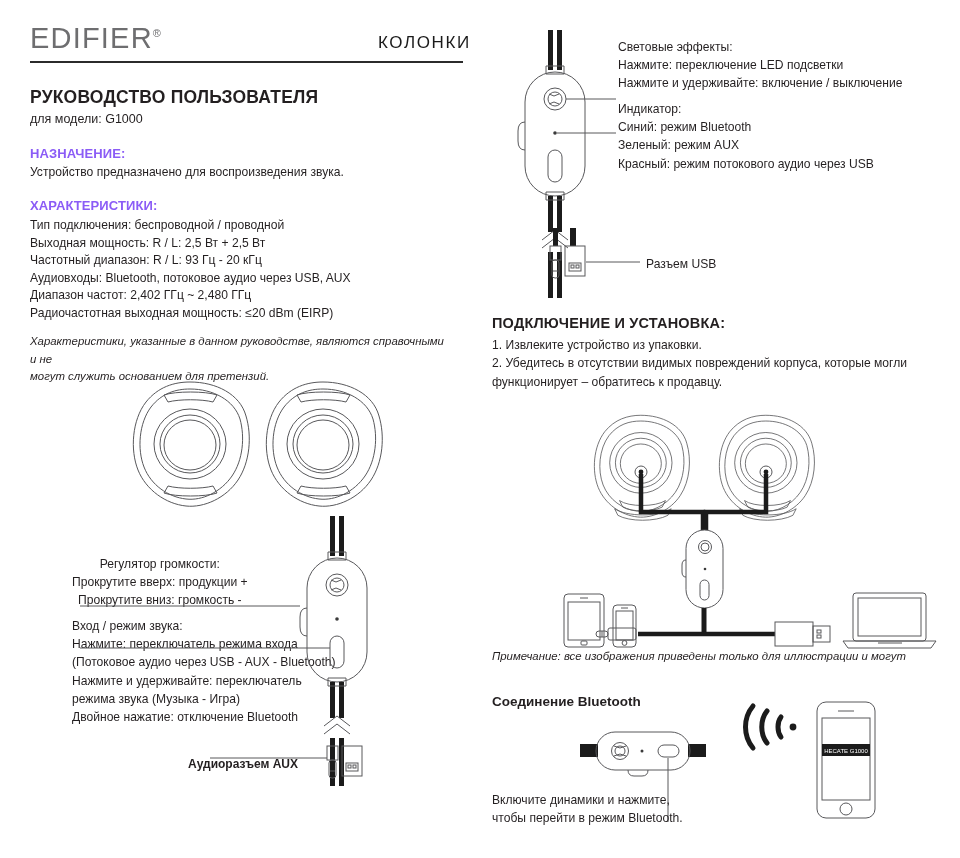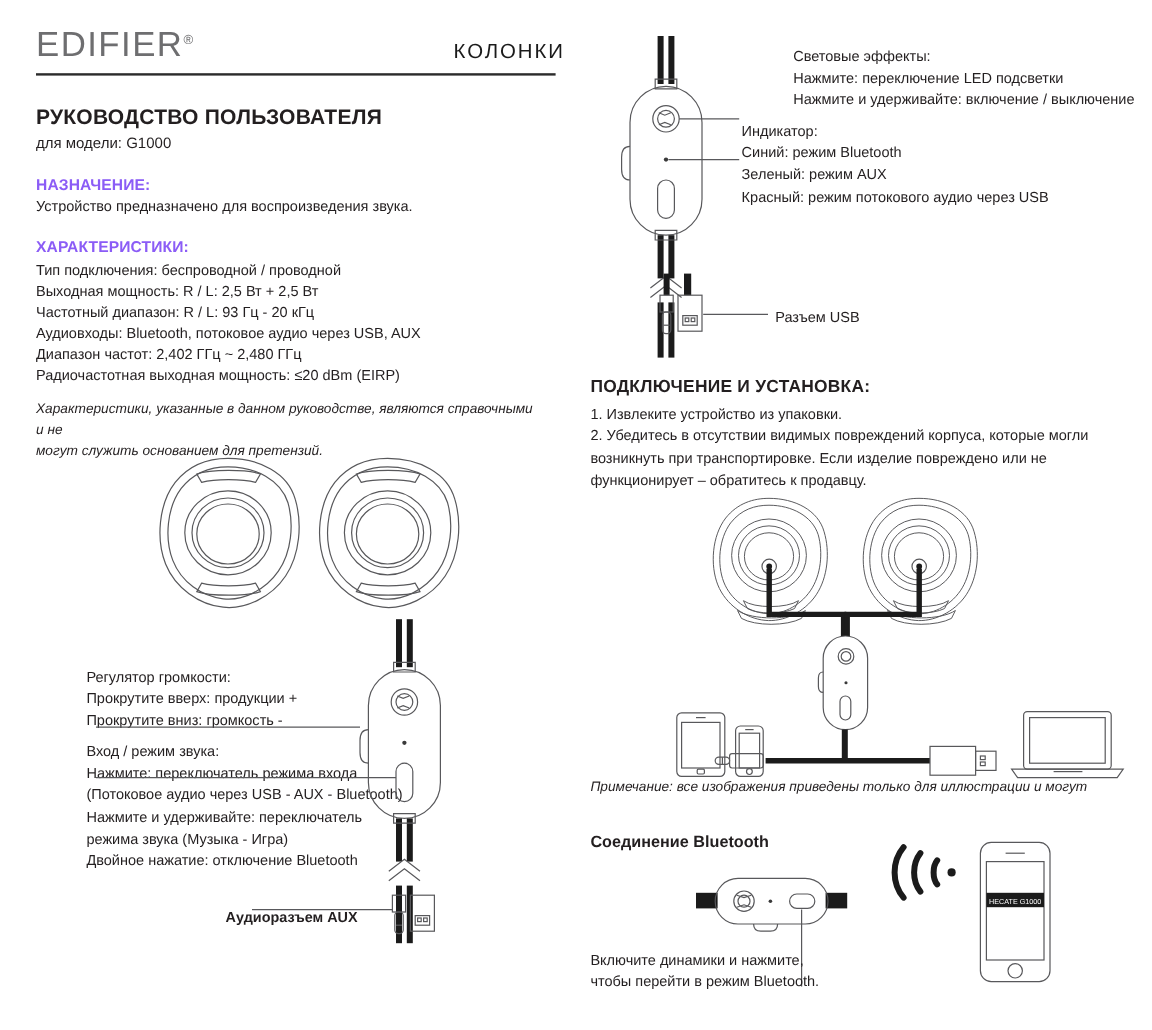--- a/index.html
+++ b/index.html
@@ -89,21 +89,21 @@
         <path class="ln" d="M62 11 C85 11 106 22 112 41 C117 59 115 82 104 98 C93 114 74 123 58 121 C40 119 23 107 16 89 C9 71 11 45 23 29 C34 15 48 11 62 11 Z"></path>
         <path class="ln" d="M36 17 C47 13 78 13 89 17 L85 24 C74 21 51 21 40 24 Z"></path>
         <path class="ln" d="M36 115 C47 119 78 119 89 115 L85 108 C74 111 51 111 40 108 Z"></path>
         <ellipse class="ln" cx="62" cy="66" rx="36" ry="35"></ellipse>
         <ellipse class="ln" cx="62" cy="66" rx="30" ry="29"></ellipse>
         <ellipse class="ln" cx="62" cy="67" rx="26" ry="25"></ellipse>
       </g>
     </svg>
   </div>
 
-  <div class="col" style="left:72px;top:555px;">
+  <div class="col" style="left:72px;top:555px;text-align:center;">
     <div class="callout">Регулятор громкости:</div>
     <div class="callout">Прокрутите вверх: продукции +</div>
     <div class="callout">Прокрутите вниз: громкость -</div>
   </div>
 
   <div class="col" style="left:72px;top:617px;">
     <div class="callout">Вход / режим звука:</div>
     <div class="callout">Нажмите: переключатель режима входа</div>
     <div class="callout">(Потоковое аудио через USB - AUX - Bluetooth)</div>
     <div class="callout">Нажмите и удерживайте: переключатель</div>
@@ -181,21 +181,21 @@
         <path class="ln" d="M26 162 h18 v8 h-18 z"></path>
         <path class="ln" d="M22 210 l13 -10 l13 10 M22 218 l13 -10 l13 10"></path>
         <rect x="28" y="222" width="5" height="46" fill="#1b1b1b"></rect>
         <rect x="37" y="222" width="5" height="46" fill="#1b1b1b"></rect>
       </g>
       <path class="ln" d="M46 69 H96"></path>
       <path class="ln" d="M37 103 H96"></path>
     </svg>
   </div>
 
-  <div class="col" style="left:618px;top:38px;margin-left:43px;">
+  <div class="col" style="left:618px;top:38px;">
     <div class="callout">Световые эффекты:</div>
     <div class="callout">Нажмите: переключение LED подсветки</div>
     <div class="callout">Нажмите и удерживайте: включение / выключение</div>
   </div>
 
   <div class="col" style="left:618px;top:100px;">
     <div class="callout">Индикатор:</div>
     <div class="callout">Синий: режим Bluetooth</div>
     <div class="callout">Зеленый: режим AUX</div>
     <div class="callout">Красный: режим потокового аудио через USB</div>
@@ -220,21 +220,20 @@
     </svg>
   </div>
 
   <div class="col cap" style="left:646px;top:256px;">Разъем USB</div>
 
   <div class="col sec-head-lg" style="left:492px;top:315px;">ПОДКЛЮЧЕНИЕ И УСТАНОВКА:</div>
 
   <div class="col" style="left:492px;top:336px;width:440px;">
     <div class="body-wrap">1.  Извлеките устройство из упаковки.</div>
     <div class="body-wrap">2. Убедитесь в отсутствии видимых повреждений корпуса, которые могли</div>
-    <div class="body-wrap">возникнуть при транспортировке. Если изделие повреждено или не</div>
     <div class="body-wrap">функционирует – обратитесь к продавцу.</div>
   </div>
 
   <div class="col" style="left:560px;top:412px;">
     <svg width="400" height="235" viewBox="0 0 400 235">
 
       <g transform="translate(30,0) scale(0.82)">
         <path class="ln" d="M62 4 C88 4 112 16 118 38 C124 58 122 84 110 102 C98 120 76 130 58 128 C38 126 18 112 10 92 C2 72 4 42 18 24 C30 9 46 4 62 4 Z"></path>
         <path class="ln" d="M62 11 C85 11 106 22 112 41 C117 59 115 82 104 98 C93 114 74 123 58 121 C40 119 23 107 16 89 C9 71 11 45 23 29 C34 15 48 11 62 11 Z"></path>
         <ellipse class="ln" cx="62" cy="62" rx="38" ry="37"></ellipse>

